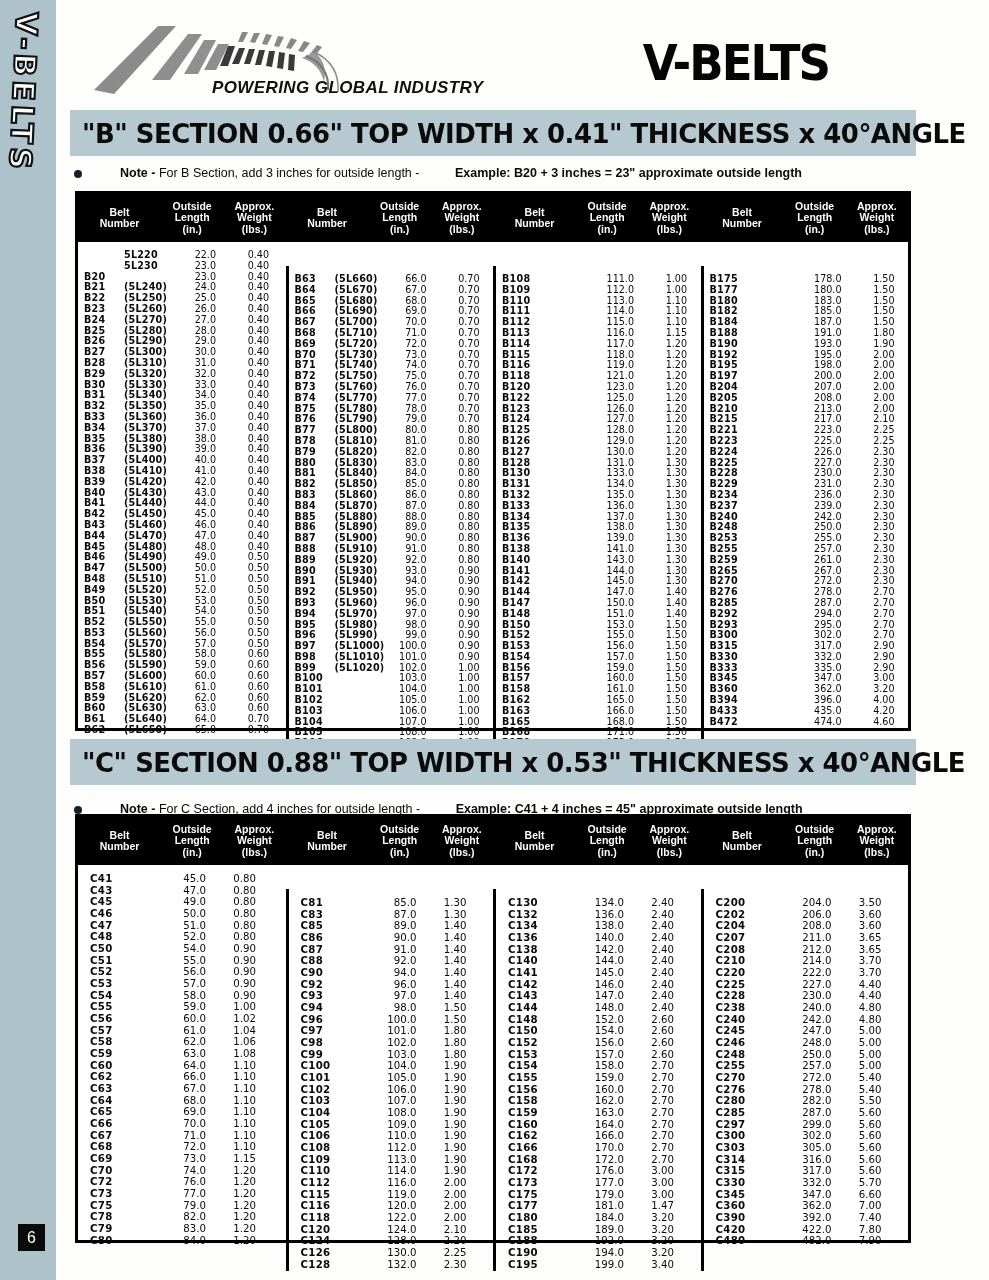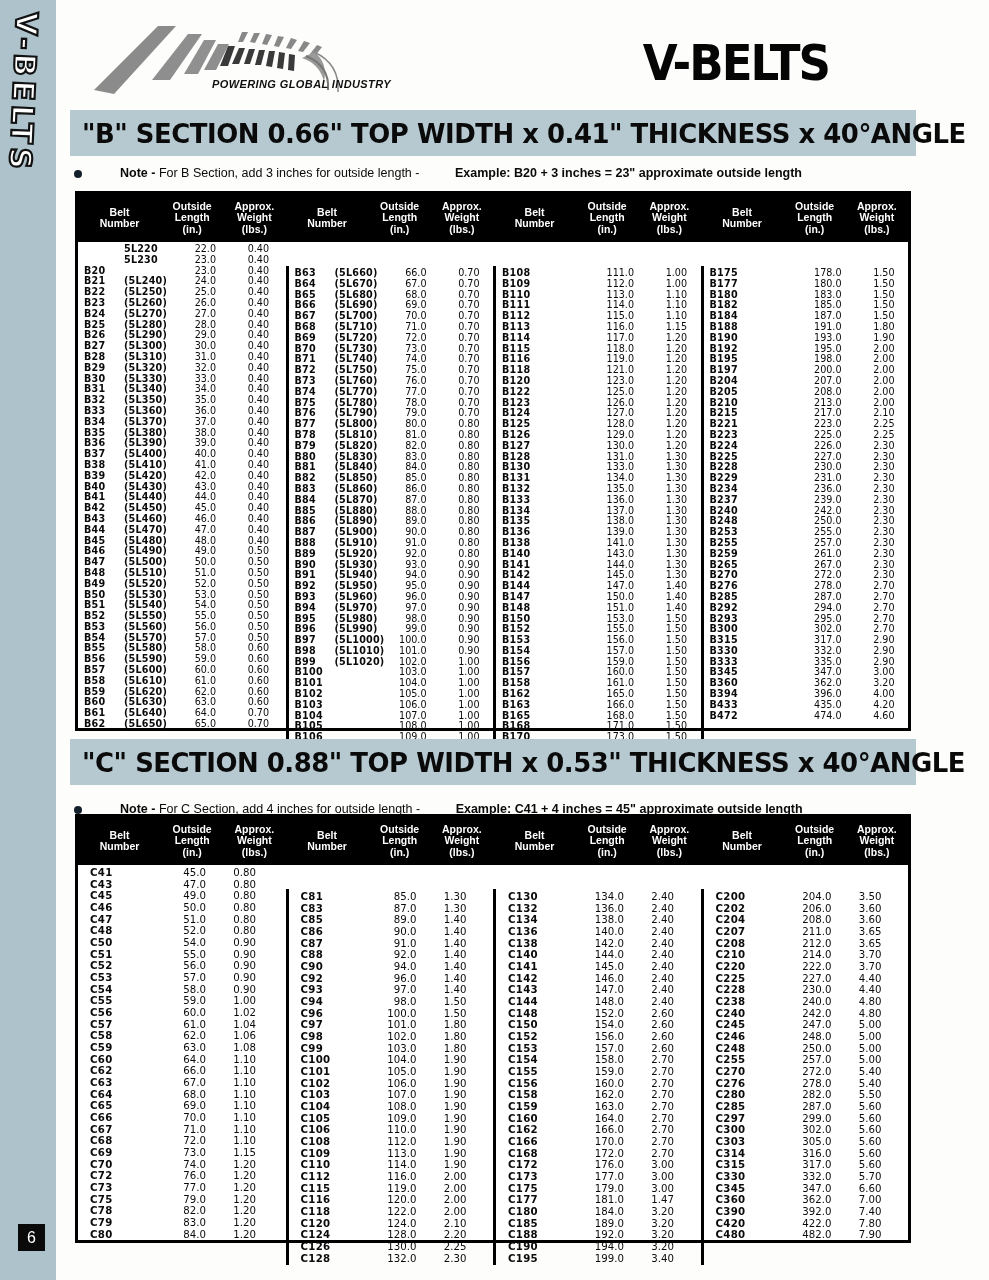--- a/index.html
+++ b/index.html
@@ -26,21 +26,21 @@
     font-family:"DejaVu Sans", sans-serif;
     font-weight:900; font-size:30px; letter-spacing:4px;
     color:#ffffff;
     -webkit-text-stroke:2.2px #111;
     transform:rotate(2.5deg);
   }
   
   .logo { position:absolute; left:36px; top:18px; width:330px; height:90px; }
   .logo-tagline {
     position:absolute; left:156px; top:78px;
-    font-size:11px; font-weight:bold; font-style:italic;
+    font-size:17px; font-weight:bold; font-style:italic;
     letter-spacing:0.4px; color:#101010;
   }
   .doc-title {
     position:absolute; left:500px; top:34px; width:360px;
     text-align:center;
     font-family:"DejaVu Sans", sans-serif;
     font-weight:900; font-size:46px; letter-spacing:-2px;
     transform:scale(0.98,1.08); transform-origin:center top;
     color:#050505;
   }
@@ -76,21 +76,21 @@
   }
   .table-b { top:191px; height:540px; }
   .table-c { top:814px; height:429px; }
   .vhead { display:flex; background:#000; color:#fff; height:48px; flex:0 0 48px; }
   .vhead-group {
     width:25%; display:grid; grid-template-columns:40% 30% 30%;
     align-items:center;
   }
   .hcell { text-align:center; font-weight:bold; font-size:10.5px; line-height:11.5px; }
   .vbody { display:flex; flex:1; }
-  .vcol { width:25%; display:flex; flex-direction:column; padding-top:2px; }
+  .vcol { width:25%; display:flex; flex-direction:column; padding-top:8px; }
   .vcol + .vcol { border-left:3px solid #000;margin-top:24px; }
   .vrow { display:grid; align-items:center; }
   .table-b .vrow {
     height:10.8px; font-size:9.6px; line-height:10.8px;
     grid-template-columns:94px 38px 53px; padding-left:6px;
   }
   .table-c .vrow {
     height:11.68px; font-size:10.2px; line-height:11.68px;
     grid-template-columns:80px 36px 50px; padding-left:12px;
   }

